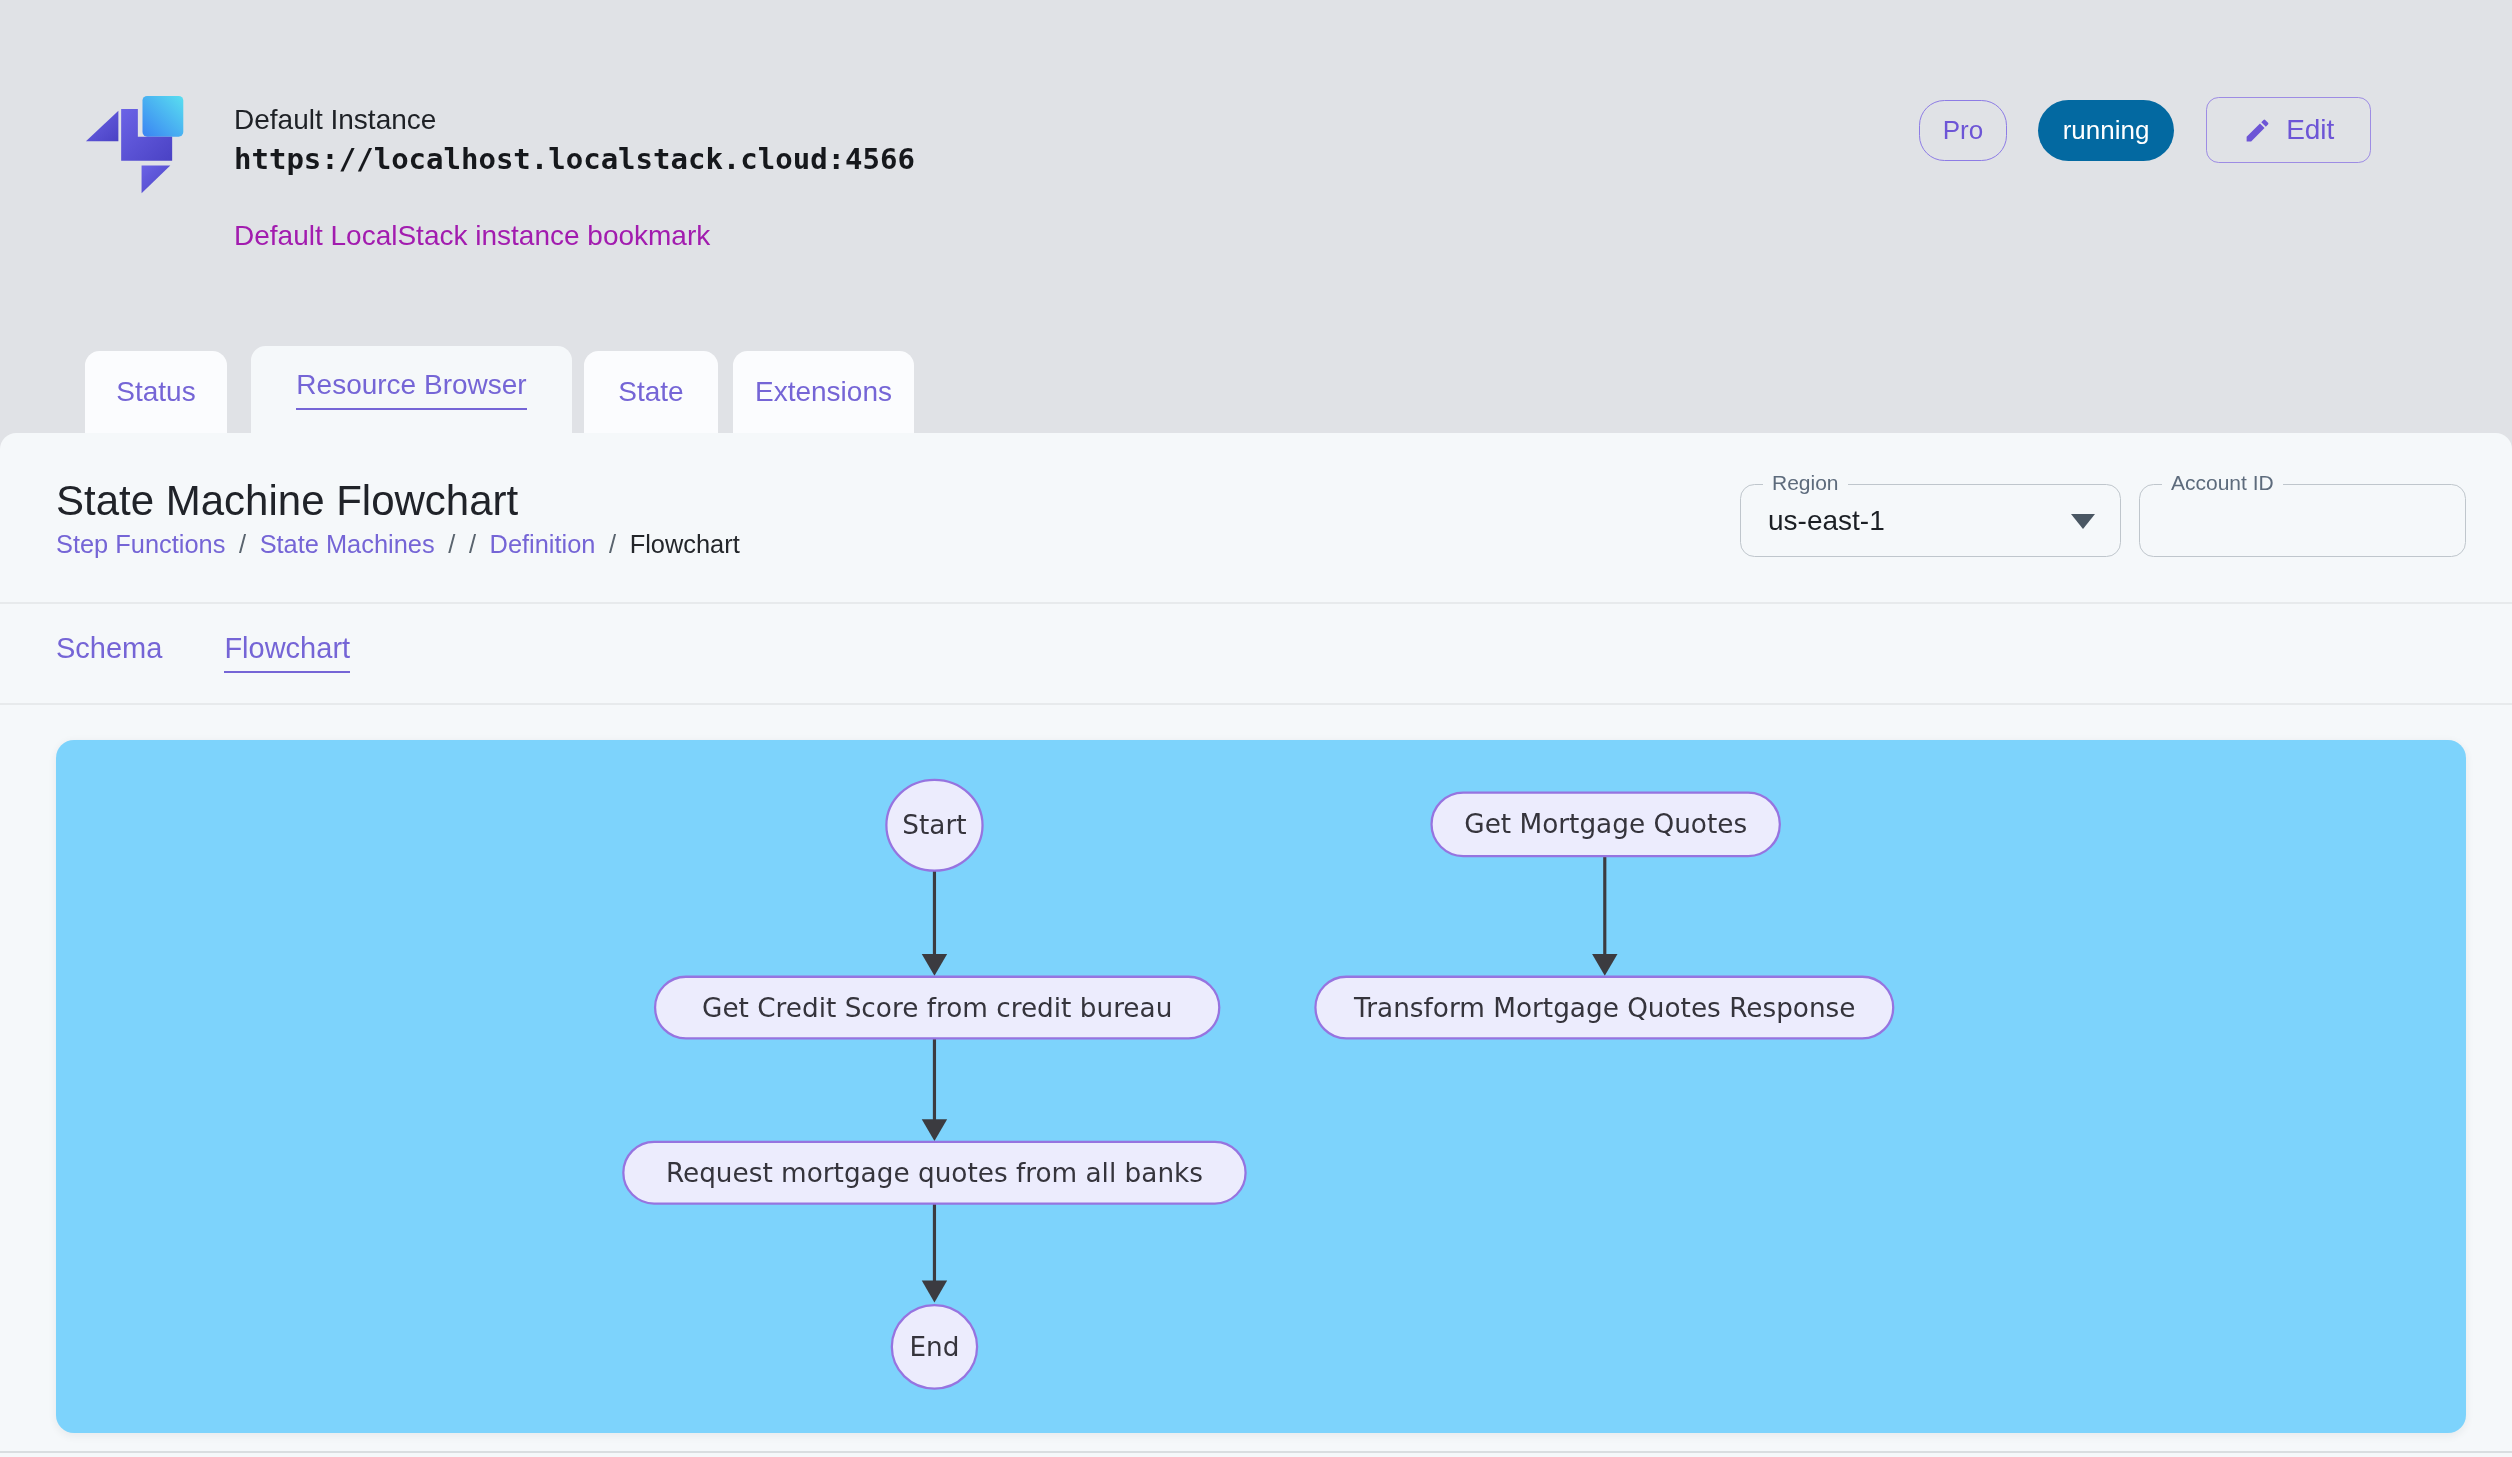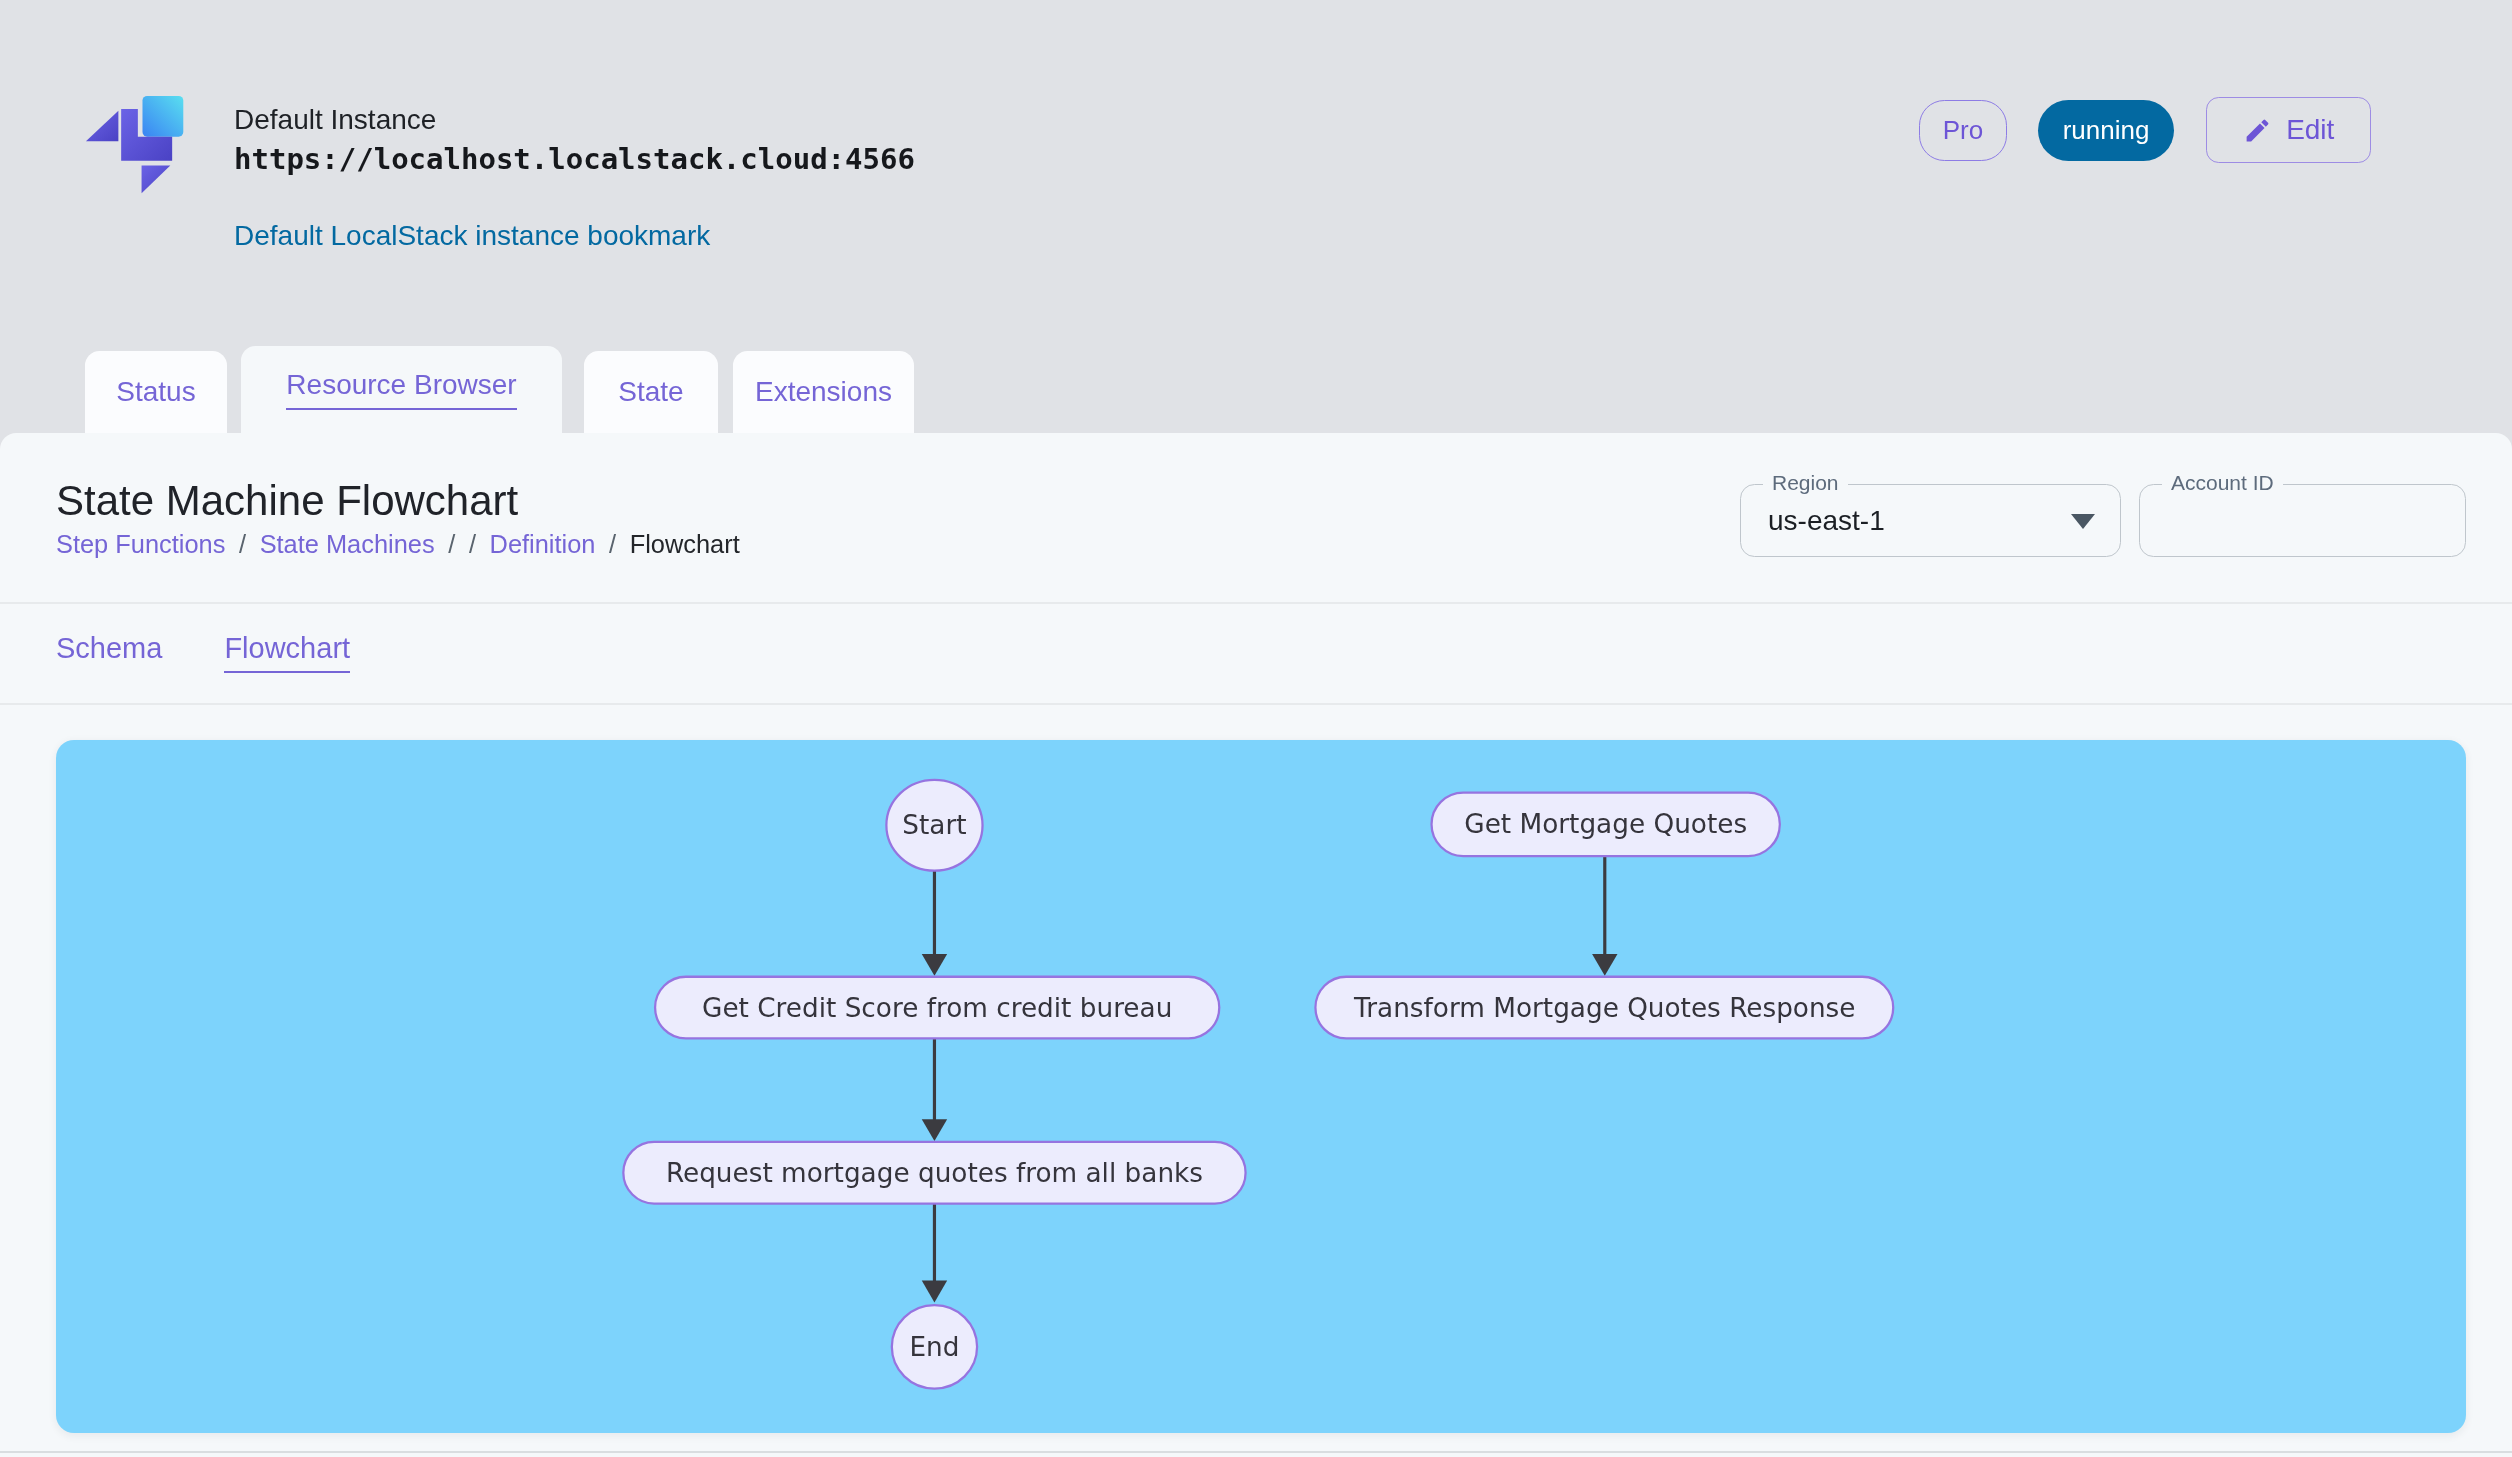--- a/index.html
+++ b/index.html
@@ -10,21 +10,21 @@
     position:relative;
     color:#1e2126;
   }
   .abs { position:absolute; }
 
   
   .logo { left:85px; top:95px; width:102px; height:102px; }
   .inst-name  { left:234px; top:104px; font-size:28px; color:#1e2126; }
   .inst-url   { left:234px; top:142px; font-size:29px; font-weight:bold;
                 font-family:"DejaVu Sans Mono", monospace; color:#16181c; }
-  .inst-desc  { left:234px; top:220px; font-size:28px; color:#0369a1; }
+  .inst-desc  { left:234px; top:220px; font-size:28px; color:#a21caf; }
 
   .badge-pro {
     left:1919px; top:100px; width:88px; height:61px;
     border:1.8px solid #8d7ce5; border-radius:25.4px;
     color:#6d55d6; font-size:26px;
     display:flex; align-items:center; justify-content:center;
   }
   .badge-running {
     left:2038px; top:100px; width:136px; height:61px;
     background:#0369a1; border-radius:31px;
@@ -41,21 +41,21 @@
   .btn-edit svg { width:29px; height:29px; }
 
   
   .tab {
     background:#fbfcfe; border-radius:14.5px 14.5px 0 0;
     display:flex; align-items:center; justify-content:center;
     color:#7565d6; font-size:28px; font-weight:500; cursor:pointer;
   }
   .tab.active { background:#f5f8fa; }
   .tab-status     { left:85px;  top:351px; width:142px; height:82px; }
-  .tab-resource   { left:241px; top:346px; width:321px; height:87px; }
+  .tab-resource   { left:251px; top:346px; width:321px; height:87px; }
   .tab-state      { left:584px; top:351px; width:134px; height:82px; }
   .tab-extensions { left:733px; top:351px; width:181px; height:82px; }
   .tab.active .tab-label { border-bottom:2.7px solid #7565d6; padding-bottom:7.3px; }
 
   
   .panel {
     left:0; top:433px; width:2512px; height:1024px;
     background:#f5f8fa; border-radius:16.3px 16.3px 0 0;
   }
   .page-title { left:56px; top:477px; font-size:42px; font-weight:400; color:#202329; }

